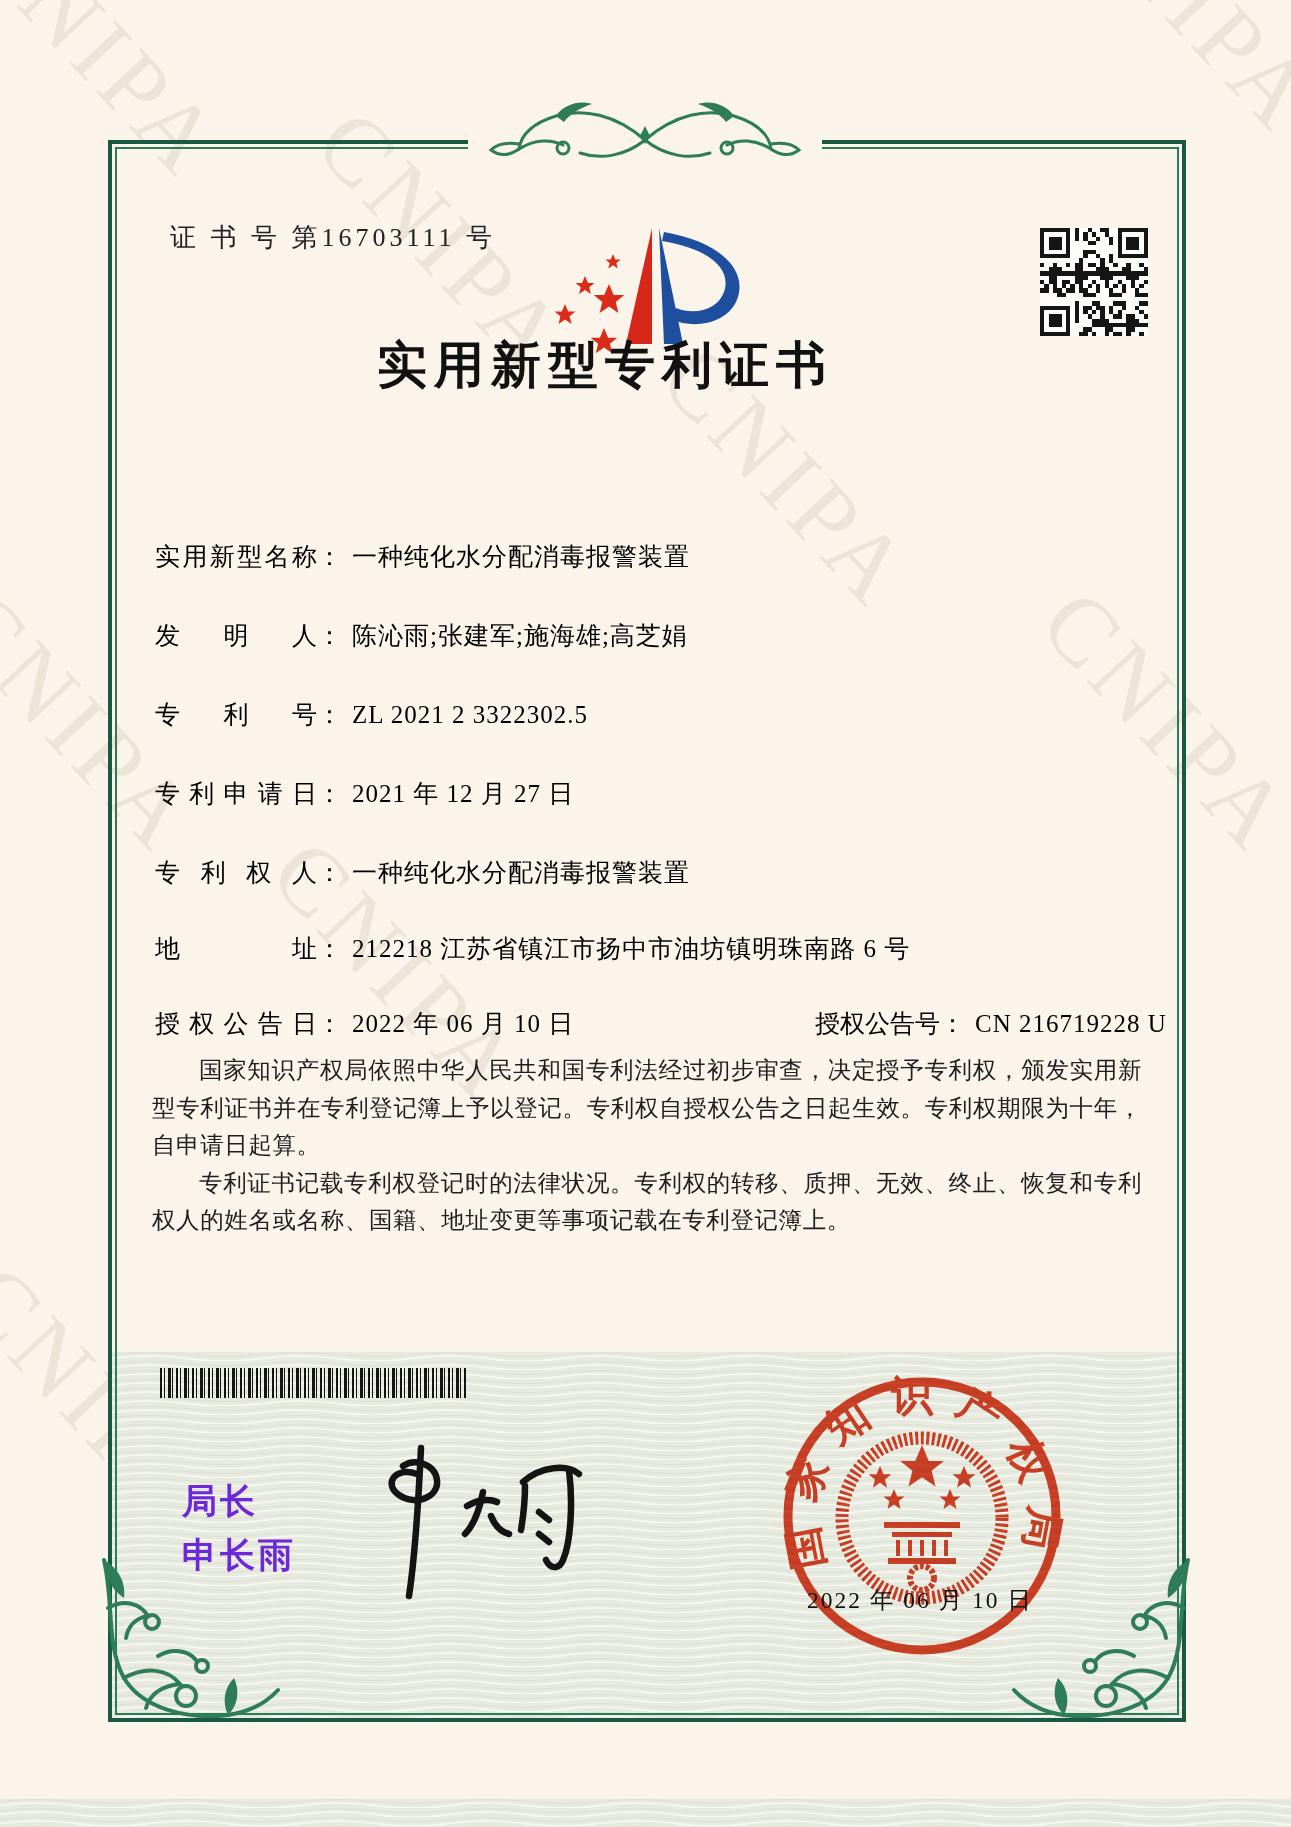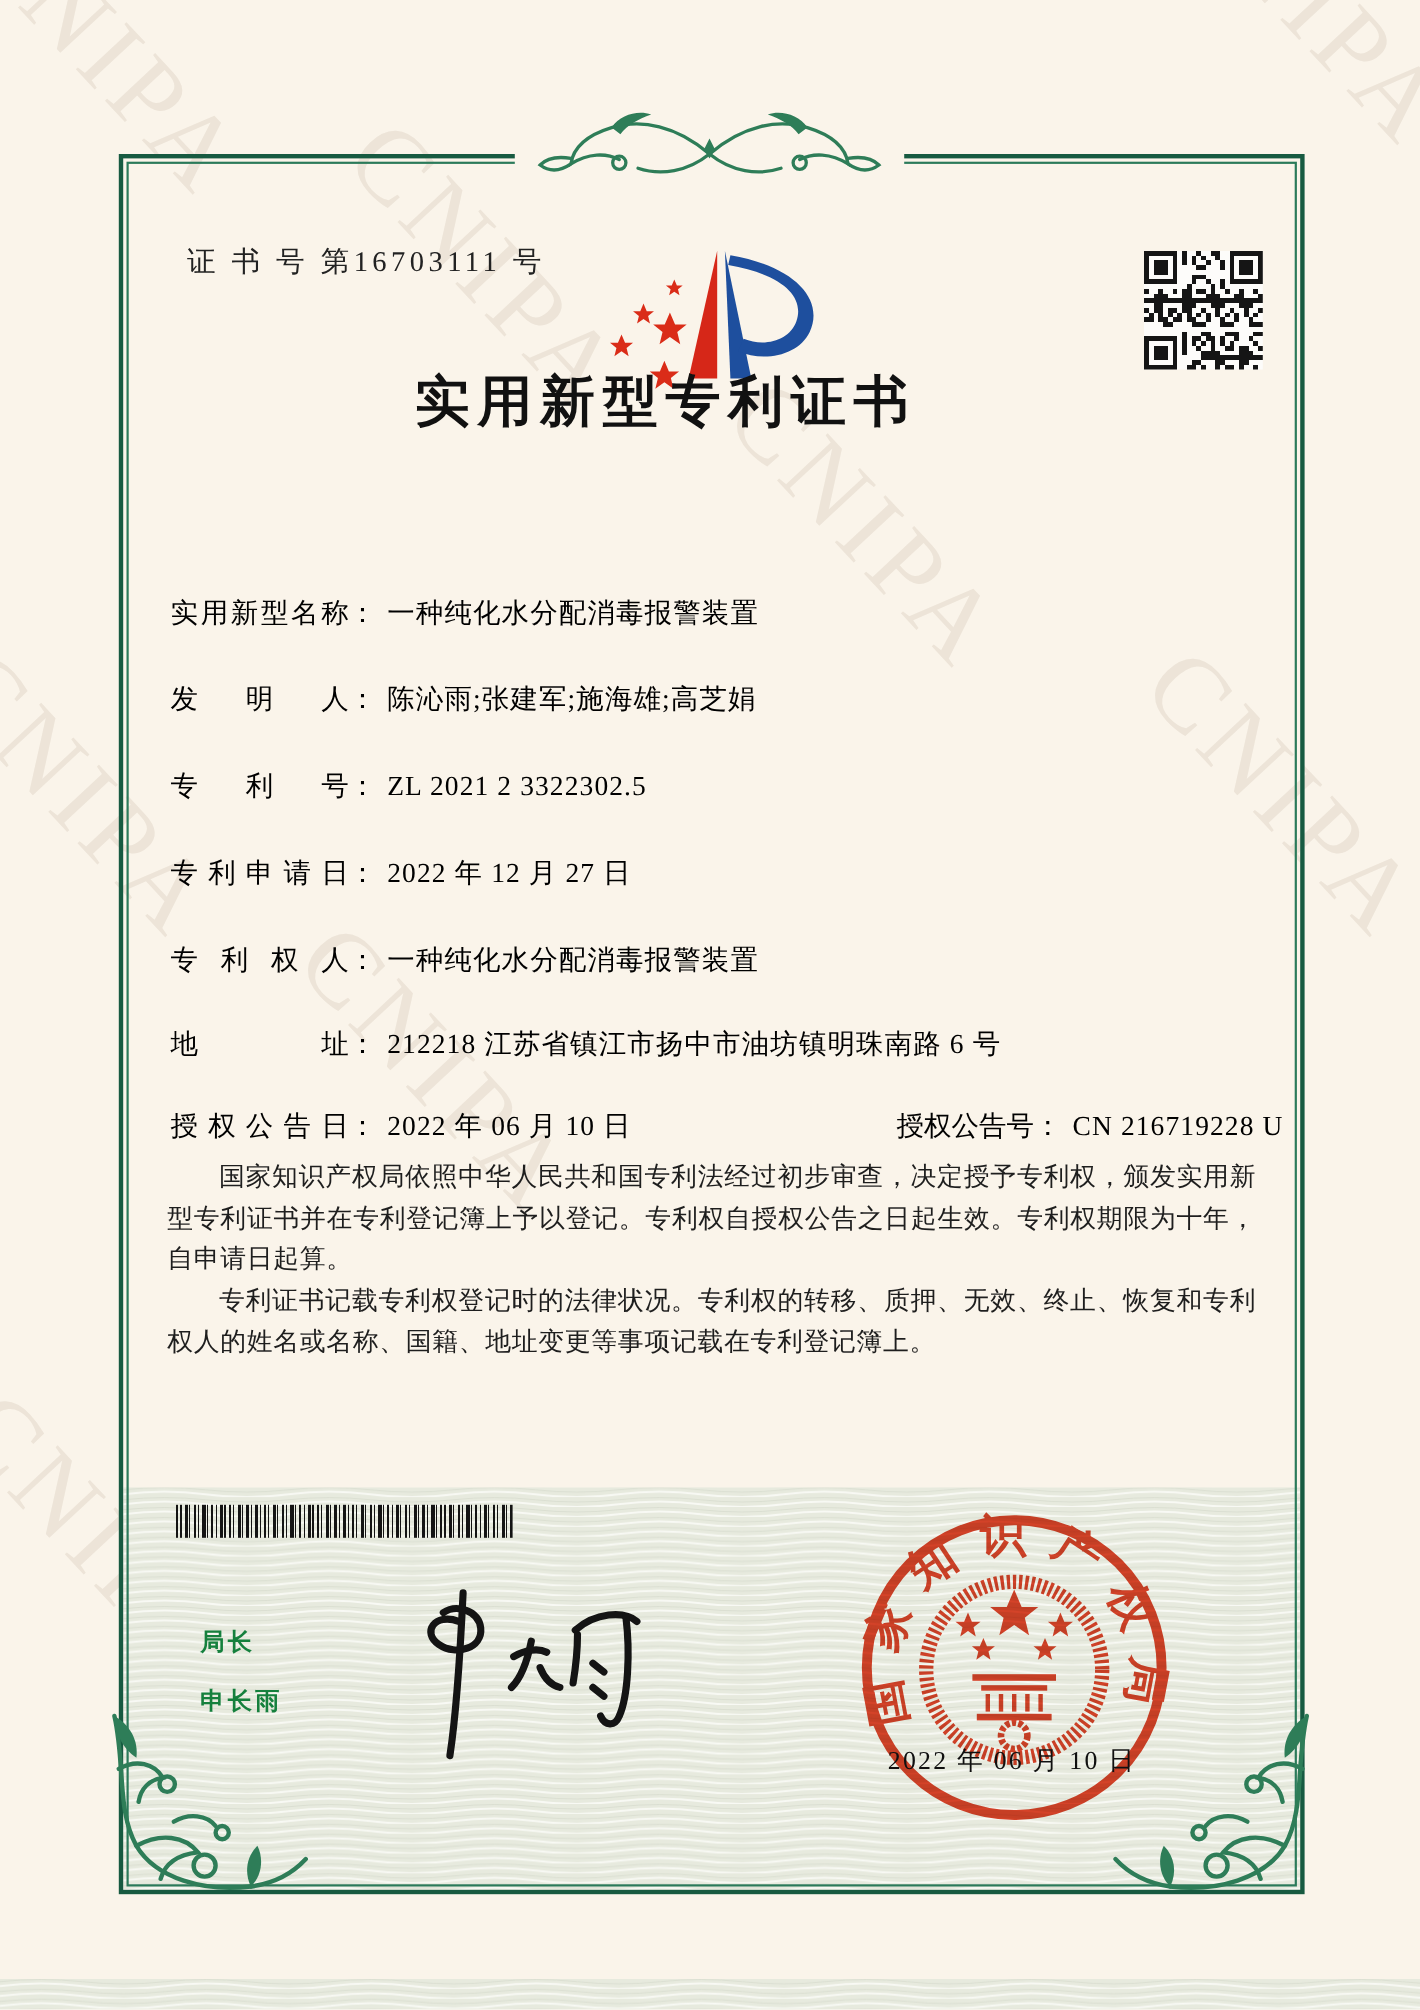--- a/index.html
+++ b/index.html
@@ -56,22 +56,22 @@
   .waves-bottom{ position:absolute; left:0; top:1799px; }
   
   .barcode{
     position:absolute; left:160px; top:1368px; width:306px; height:30px;
     background:repeating-linear-gradient(90deg,
       #141414 0 2px, transparent 2px 4px,
       #141414 4px 5px, transparent 5px 8px,
       #141414 8px 11px, transparent 11px 12px,
       #141414 12px 13px, transparent 13px 16px);
   }
-  .commissioner{ position:absolute; left:182px; font-size:22px; font-weight:700;
-    font-family:Liberation Mono, monospace; color:#15803d; letter-spacing:3px;}
+  .commissioner{ position:absolute; left:182px; font-size:35px; font-weight:700;
+    font-family:Liberation Mono, monospace; color:#6d28d9; letter-spacing:3px;}
   .sig{ position:absolute; left:355px; top:1440px; }
   .seal{ position:absolute; left:778px; top:1372px; mix-blend-mode:multiply; }
   .sealdate{
     position:absolute; left:770px; top:1584px; width:300px; text-align:center;
     font-size:23.5px; color:#101010; letter-spacing:2px; z-index:5;
   }
   .pagefoot{ position:absolute; left:400px; top:1670px; width:330px; text-align:center;
     font-size:22px; color:#2b2b2b; letter-spacing:2px;}
   .contnote{ position:absolute; left:442px; top:1747px; width:350px; text-align:center;
     font-size:24px; color:#222; letter-spacing:3px;}
@@ -402,21 +402,21 @@
   <div class="row" style="top:540px">
     <span class="lab">实用新型名称</span><span class="colon">：</span><span class="val">一种纯化水分配消毒报警装置</span>
   </div>
   <div class="row" style="top:619px">
     <span class="lab">发明人</span><span class="colon">：</span><span class="val">陈沁雨;张建军;施海雄;高芝娟</span>
   </div>
   <div class="row" style="top:698px">
     <span class="lab">专利号</span><span class="colon">：</span><span class="val">ZL 2021 2 3322302.5</span>
   </div>
   <div class="row" style="top:777px">
-    <span class="lab">专利申请日</span><span class="colon">：</span><span class="val">2022 年 12 月 27 日</span>
+    <span class="lab">专利申请日</span><span class="colon">：</span><span class="val">2021 年 12 月 27 日</span>
   </div>
   <div class="row" style="top:856px">
     <span class="lab">专利权人</span><span class="colon">：</span><span class="val">一种纯化水分配消毒报警装置</span>
   </div>
   <div class="row" style="top:932px">
     <span class="lab">地址</span><span class="colon">：</span><span class="val">212218 江苏省镇江市扬中市油坊镇明珠南路 6 号</span>
   </div>
   <div class="row" style="top:1007px">
     <span class="lab">授权公告日</span><span class="colon">：</span><span class="val">2022 年 06 月 10 日</span>
     <span class="grant2">

